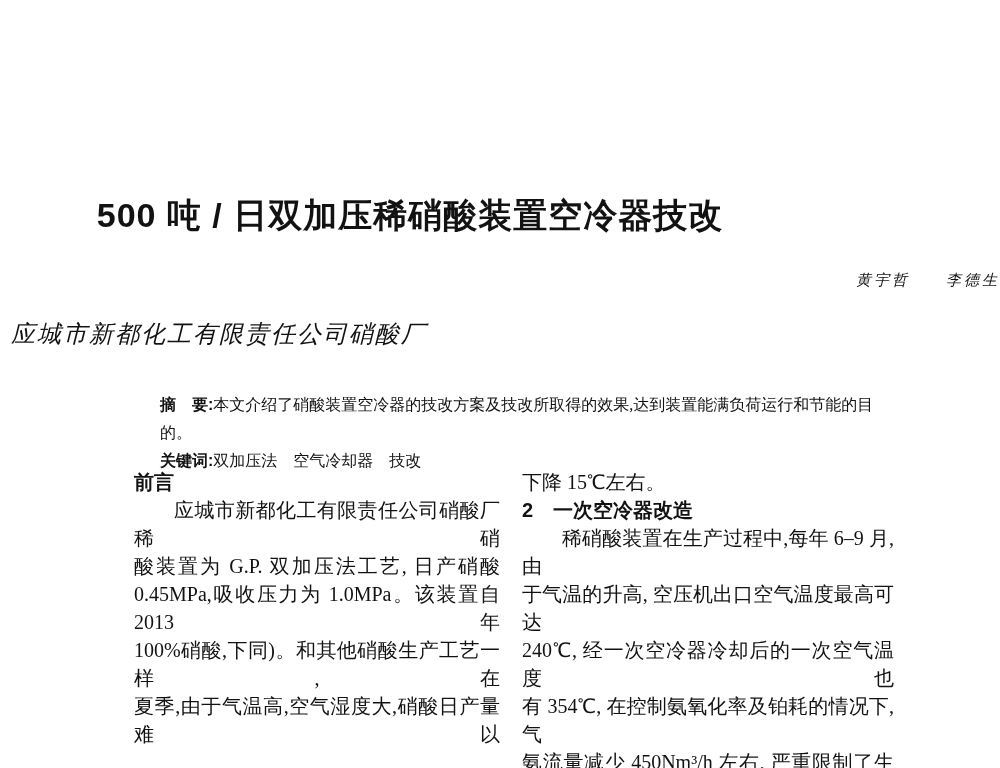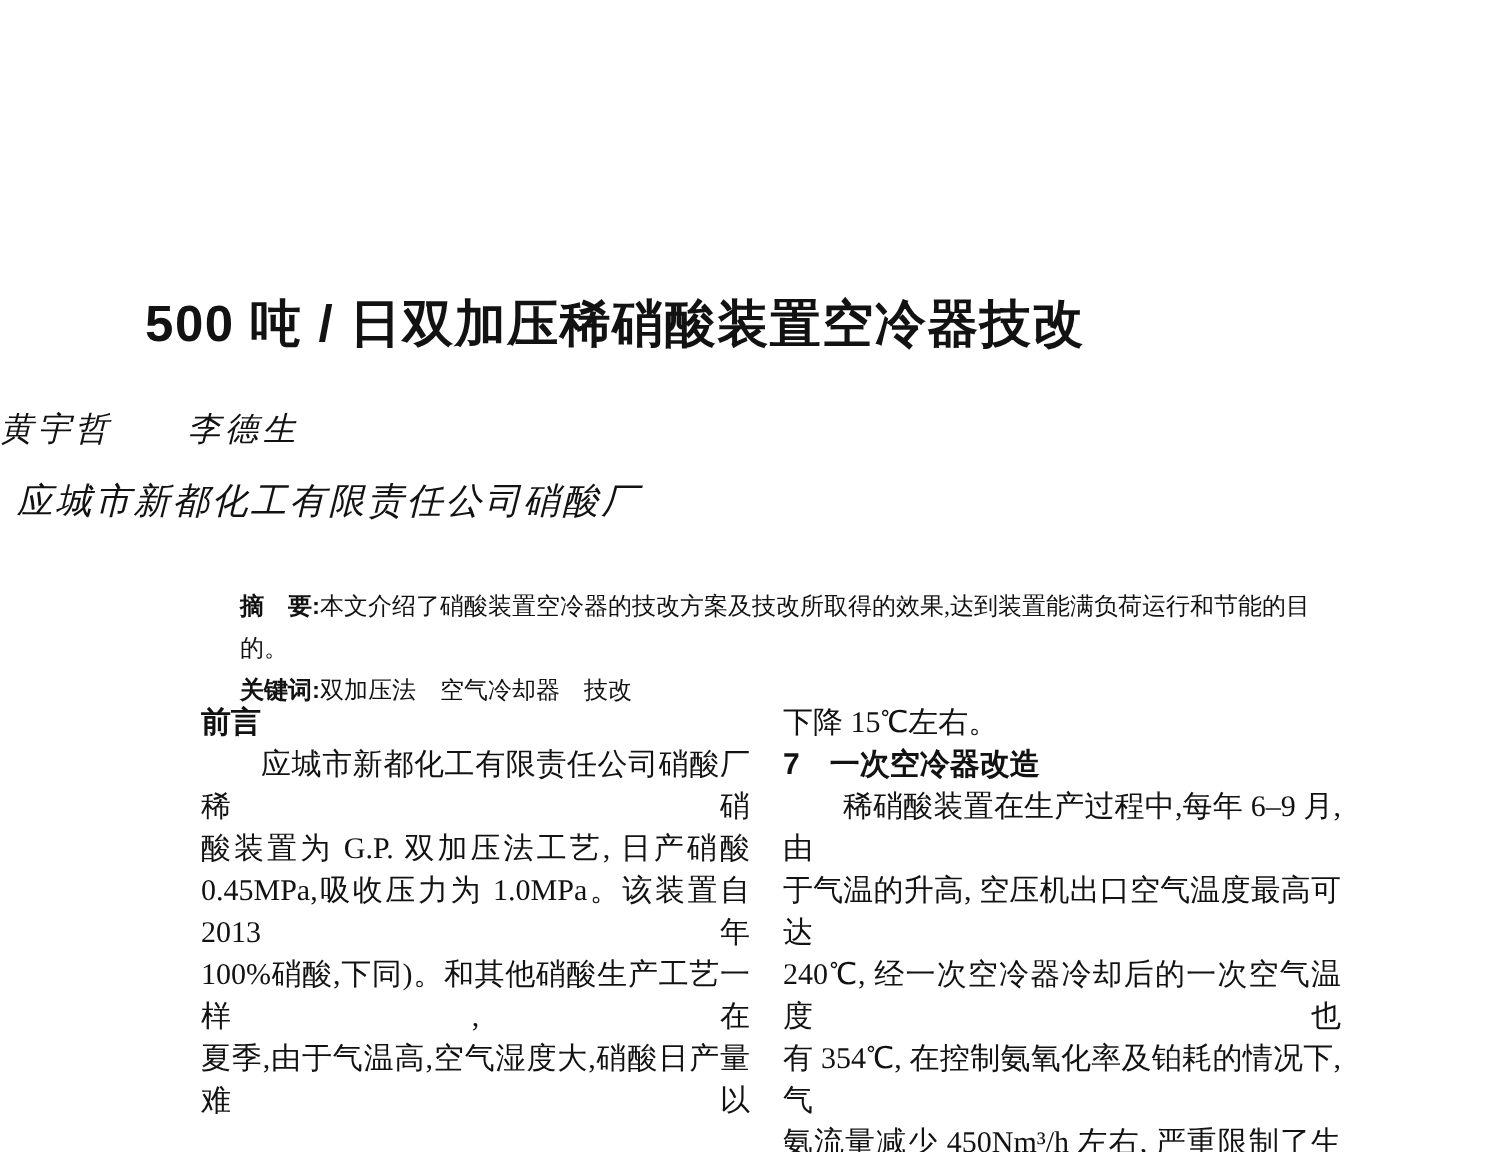--- a/index.html
+++ b/index.html
@@ -20,22 +20,22 @@
     font-family: "Liberation Sans", sans-serif;
     font-weight: bold;
     font-size: 34px;
     letter-spacing: 1px;
     white-space: nowrap;
   }
   .authors {
     position: absolute;
     top: 271px; left: 0;
     width: 1000px;
-    text-align: left;
-    font-size: 22px;
+    text-align: right;
+    font-size: 15px;
     font-style: italic;
     letter-spacing: 3px;
   }
   .affiliation {
     position: absolute;
     top: 318px; left: 11px;
     width: 1000px;
     text-align: left;
     font-size: 24px;
     font-style: italic;
@@ -93,21 +93,21 @@
     <div class="line j ind">应城市新都化工有限责任公司硝酸厂稀硝</div>
     <div class="line j">酸装置为 G.P. 双加压法工艺, 日产硝酸</div>
     <div class="line j">0.45MPa,吸收压力为 1.0MPa。该装置自 2013 年</div>
     <div class="line j">100%硝酸,下同)。和其他硝酸生产工艺一样,在</div>
     <div class="line j">夏季,由于气温高,空气湿度大,硝酸日产量难以</div>
 
   </div>
 
   <div class="col col-right">
     <div class="line end">下降 15℃左右。</div>
-    <div class="line h">7　一次空冷器改造</div>
+    <div class="line h">2　一次空冷器改造</div>
     <div class="line j ind">稀硝酸装置在生产过程中,每年 6–9 月,由</div>
     <div class="line j">于气温的升高, 空压机出口空气温度最高可达</div>
     <div class="line j">240℃, 经一次空冷器冷却后的一次空气温度也</div>
     <div class="line j">有 354℃, 在控制氨氧化率及铂耗的情况下,气</div>
     <div class="line j">氨流量减少 450Nm³/h 左右, 严重限制了生产负</div>
 
   </div>
 
 </div>
 

